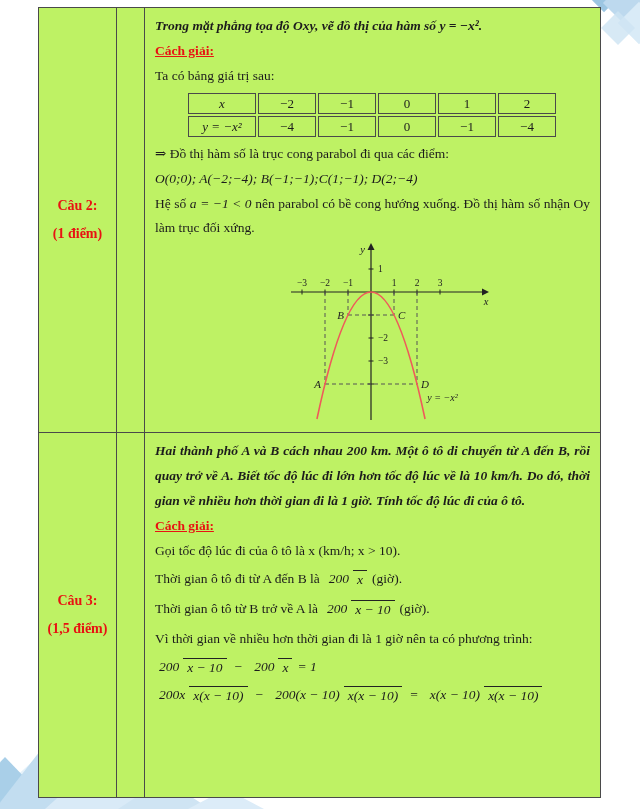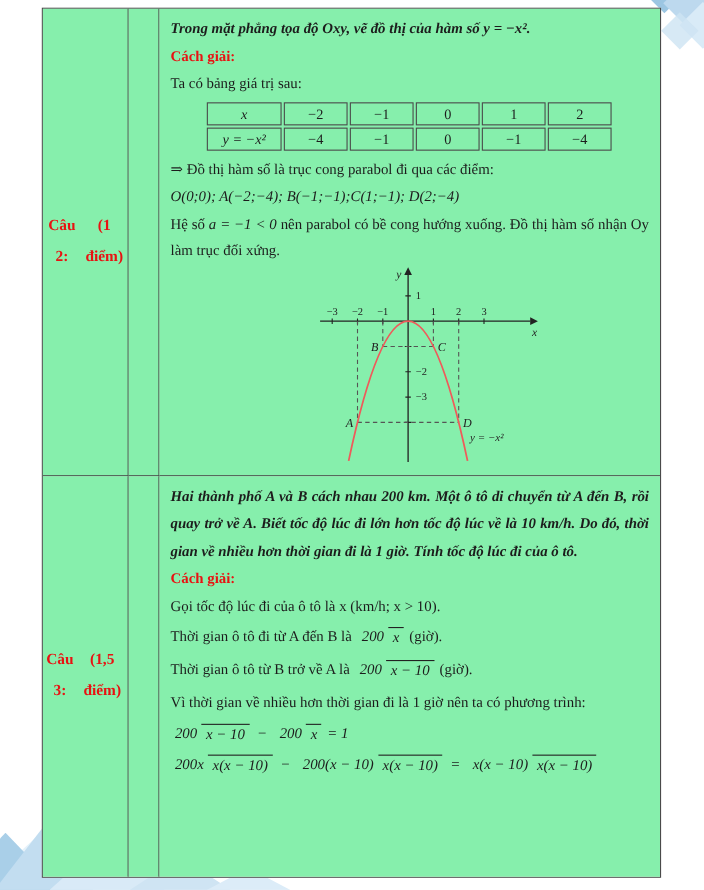--- a/index.html
+++ b/index.html
@@ -15,32 +15,32 @@
   .tri { position:absolute; bottom:0; }
   
   .doc-table {
     position:absolute; left:38px; top:7px; width:563px; height:791px;
     z-index:1; background:#fff;
     border:1.5px solid #4a4a4a;
     display:grid;
     grid-template-columns:78px 28px 1fr;
     grid-template-rows:425px 1fr;
   }
-  .cell { border-right:1px solid #4a4a4a; border-bottom:1px solid #4a4a4a; background:#86efac; overflow:hidden; }
+  .cell { border-right:1px solid #4a4a4a; border-bottom:1px solid #4a4a4a; background:#bef264; overflow:hidden; }
   .cell.last-col { border-right:none; }
   .cell.last-row { border-bottom:none; }
   .label-cell {
-    display:flex; align-items:center; justify-content:center;
+    display:flex; flex-direction:column; align-items:center; justify-content:center;
     color:#e81212; font-weight:bold; font-size:14px; line-height:2;
     text-align:center;
   }
   .content-cell { padding:5px 10px 0 10px; }
   .content-cell p { line-height:24px; margin-bottom:1px; }
   .problem { font-weight:bold; font-style:italic; text-align:justify; line-height:25px !important; }
-  .red-header { color:#e81212; font-weight:bold; }
+  .red-header { color:#e81212; font-weight:bold;text-decoration:underline; }
   .mathi { font-style:italic; }
   .just { text-align:justify; }
   
   table.values {
     border-collapse:separate; border-spacing:2px;
     margin:3px 0 3px 31px; font-size:13px;
   }
   table.values td {
     border:1px solid #4a4a4a; text-align:center; height:21px; padding:0 2px;
   }

